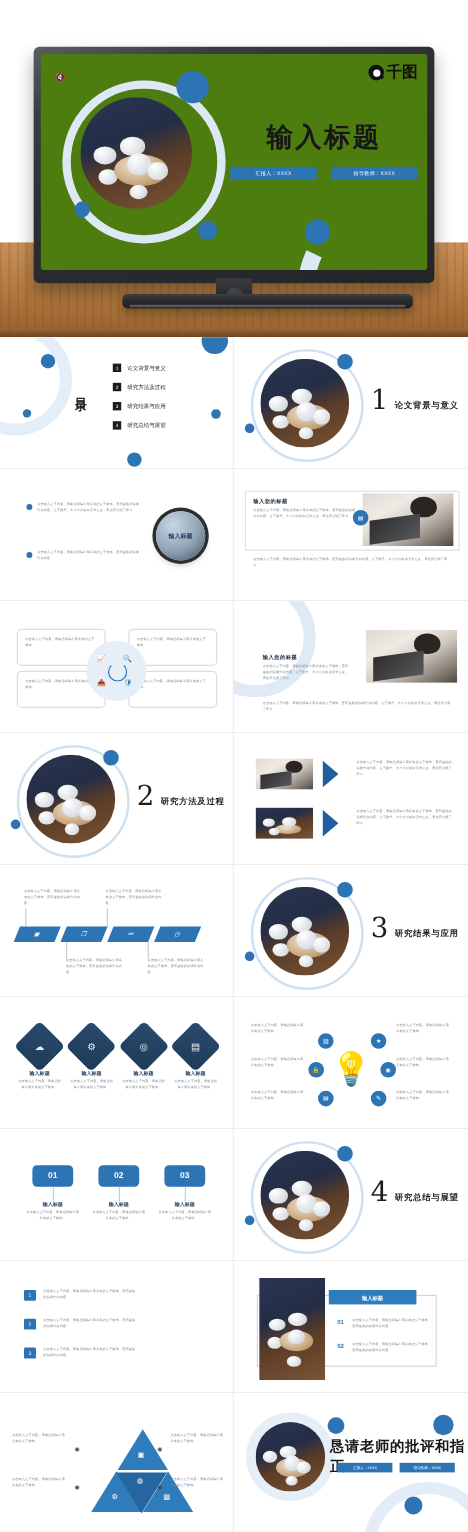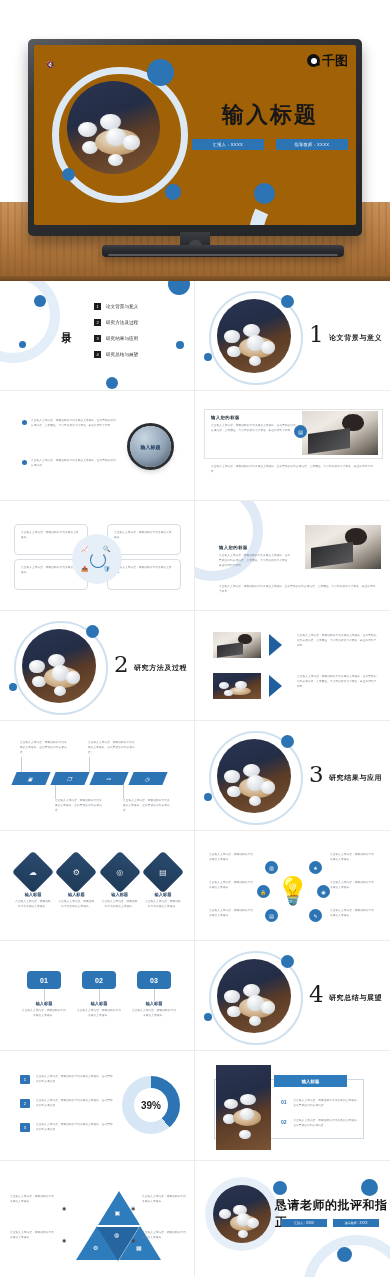--- a/index.html
+++ b/index.html
@@ -13,21 +13,21 @@
       repeating-linear-gradient(90deg,
         rgba(120,75,35,.18) 0px, rgba(120,75,35,.18) 2px,
         rgba(255,255,255,0) 2px, rgba(255,255,255,0) 7px),
       linear-gradient(180deg,#c99159 0%,#bb8248 35%,#a87038 70%,#93602e 100%);
   }
   .desk-edge{position:absolute;left:0;bottom:0;width:390px;height:5px;background:linear-gradient(180deg,#8a5a2b,#6e4620);}
   .tv{position:absolute;left:28px;top:39px;width:334px;height:197px;}
   .tv-bezel{position:absolute;left:0;top:0;width:334px;height:197px;border-radius:5px;
     background:linear-gradient(160deg,#5a5d61 0%,#3a3d40 18%,#2b2d30 45%,#232527 100%);
     box-shadow:0 8px 14px rgba(0,0,0,.32);}
-  .tv-screen{position:absolute;left:6px;top:6px;width:322px;height:180px;background:#a16207;overflow:hidden;border-radius:2px;}
+  .tv-screen{position:absolute;left:6px;top:6px;width:322px;height:180px;background:#4d7c0f;overflow:hidden;border-radius:2px;}
   .tv-foot{position:absolute;left:152px;top:193px;width:30px;height:17px;background:linear-gradient(180deg,#3a3d40,#26282b);}
   .tv-base{position:absolute;left:74px;top:206px;width:242px;height:12px;border-radius:4px;
     background:linear-gradient(180deg,#3c3f43 0%,#2a2c2f 45%,#1d1f21 100%);
     box-shadow:0 4px 8px rgba(0,0,0,.3);}
   .tv-base:after{content:"";position:absolute;left:6px;bottom:1px;width:230px;height:2px;background:#55585c;border-radius:2px;}
   .tv-knob{position:absolute;left:161px;top:201px;width:13px;height:10px;border-radius:50%;background:#434649;}
 
   
   .s1-ring{position:absolute;left:18px;top:22px;width:122px;height:122px;border-radius:50%;border:7px solid #dce9f5;}
   .s1-img{position:absolute;left:33px;top:36px;width:93px;height:93px;border-radius:50%;overflow:hidden;}
@@ -444,23 +444,20 @@
           <span class="lorem" style="width:78px;">点击输入文字内容，请概括精炼不用多余的文字修饰，言简意赅的说明分项内容。</span>
         </div>
         <div style="position:absolute;left:20px;top:48px;display:flex;gap:6px;align-items:flex-start;">
           <span class="sq-num">2</span>
           <span class="lorem" style="width:78px;">点击输入文字内容，请概括精炼不用多余的文字修饰，言简意赅的说明分项内容。</span>
         </div>
         <div style="position:absolute;left:20px;top:72px;display:flex;gap:6px;align-items:flex-start;">
           <span class="sq-num">3</span>
           <span class="lorem" style="width:78px;">点击输入文字内容，请概括精炼不用多余的文字修饰，言简意赅的说明分项内容。</span>
         </div>
-        <div class="donut" style="position:absolute;left:122px;top:25px;">
-          <span>39%</span>
-        </div>
       </div>
 
       <div class="slide">
         <div style="position:absolute;left:19px;top:28px;width:148px;height:58px;border:1px solid #cfd9e3;"></div>
         <div style="position:absolute;left:21px;top:14px;width:55px;height:85px;overflow:hidden;">
           <div class="teaset">
             <div class="w" style="left:14%;top:40%;width:26%;height:12%"></div>
             <div class="w" style="left:44%;top:34%;width:28%;height:13%"></div>
             <div class="w" style="left:12%;top:58%;width:22%;height:11%"></div>
             <div class="tray" style="left:30%;top:52%;width:52%;height:20%"></div>

